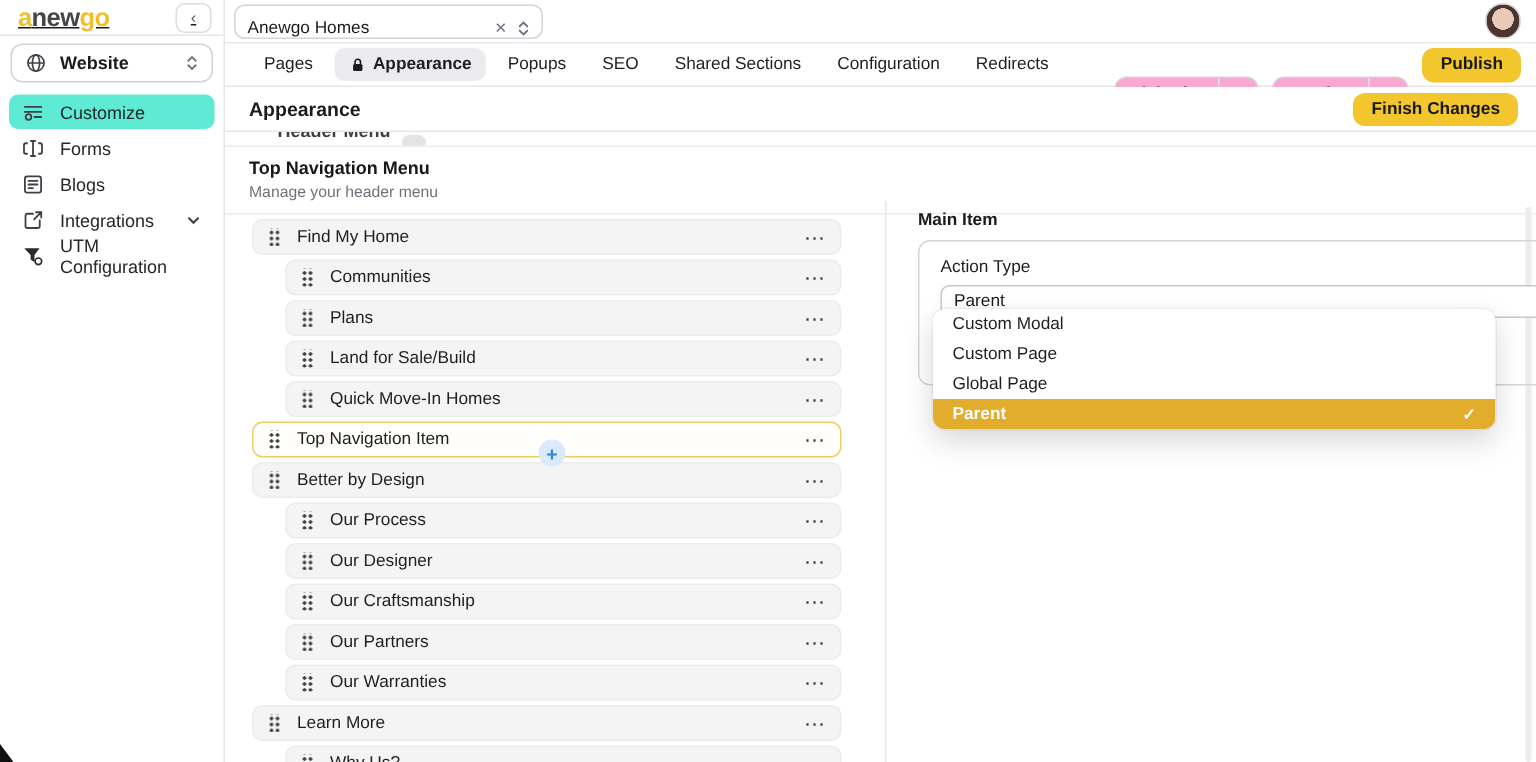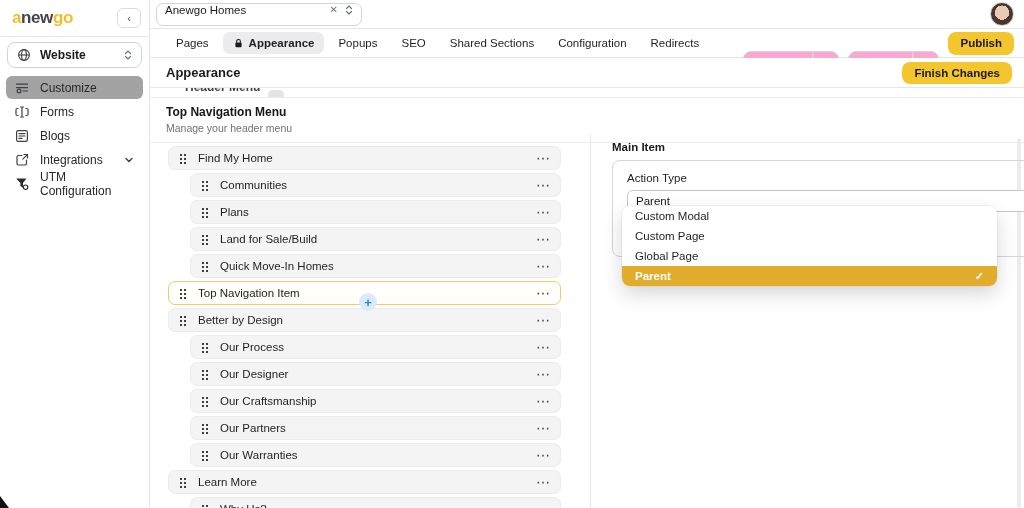--- a/index.html
+++ b/index.html
@@ -3,44 +3,44 @@
 <meta charset="utf-8">
 <style>
   * { margin:0; padding:0; box-sizing:border-box; }
   html,body { background:#fff; }
   body { font-family:"Liberation Sans", sans-serif; color:#1b1b1f; }
   #screen { position:relative; width:1024px; height:508px; background:#fff; overflow:hidden; }
 
   
   #sidebar { position:absolute; left:0; top:0; width:150px; height:508px; background:#fff;
              border-right:1px solid #e6e6e8; z-index:5; }
-  .logo-row { height:37px; border-bottom:1px solid #e6e6e8; display:flex; align-items:center;
-              justify-content:space-between; padding:0 8px 0 12px; }
+  .logo-row { height:24px; border-bottom:1px solid #e6e6e8; display:flex; align-items:center;
+              justify-content:space-between; padding:0 8px 0 12px;text-decoration:underline; }
   .logo { font-size:17px; font-weight:800; letter-spacing:-0.4px; }
   .logo .gold { color:#f0bf2c; }
   .logo .dark { color:#454549; }
   .collapse-btn { width:24px; height:20px; border:1px solid #dcdce0; border-radius:6px;
                   display:flex; align-items:center; justify-content:center; color:#555;
                   font-size:11px; cursor:pointer; background:#fff; }
   .site-type-select { margin:5px 7px 4px; height:26px; border:1px solid #cfd4da; border-radius:8px;
                       display:flex; align-items:center; gap:9px; padding:0 9px; font-size:12px;
                       font-weight:600; cursor:pointer; }
   .site-type-select .stepper { margin-left:auto; }
   .side-nav { padding:4px 6px; display:flex; flex-direction:column; gap:1px; }
   .side-item { height:23px; display:flex; align-items:center; gap:11px; padding:0 9px;
                border-radius:6px; font-size:12px; color:#27272a; cursor:pointer; }
-  .side-item.active { background:#a3a3a3; }
+  .side-item.active { background:#5eead4; }
   .side-item .chev { margin-left:auto; }
   .icon14 { width:14px; height:14px; flex:0 0 14px; }
 
   
   #topbar { position:absolute; left:150px; top:0; right:0; height:29px; background:#fff;
             border-bottom:1px solid #e6e6e8; display:flex; align-items:center; padding:0 10px 0 6px; }
   .site-selector { width:206px; height:23px; border:1px solid #d4d4d8; border-radius:7px;
-                   display:flex; align-items:flex-start; gap:7px; padding:0 8px; font-size:11.5px; }
+                   display:flex; align-items:flex-end; gap:7px; padding:0 8px; font-size:11.5px; }
   .site-selector .val { flex:1; }
   .x-btn { color:#6b7280; font-size:10px; cursor:pointer; }
   .avatar { margin-left:auto; width:24px; height:24px; border-radius:50%; cursor:pointer;
             background:radial-gradient(circle at 50% 44%, #e9cab6 0 43%, #4a3530 44% 100%);
             border:1px solid #d8d8d8; }
 
   
   #tabbar { position:absolute; left:150px; top:29px; right:0; height:29px; background:#fff;
             border-bottom:1px solid #e6e6e8; display:flex; align-items:center; padding:0 10px 0 16px; }
   .tab { padding:5px 10px; font-size:11.5px; color:#1f1f23; border-radius:7px; cursor:pointer;

